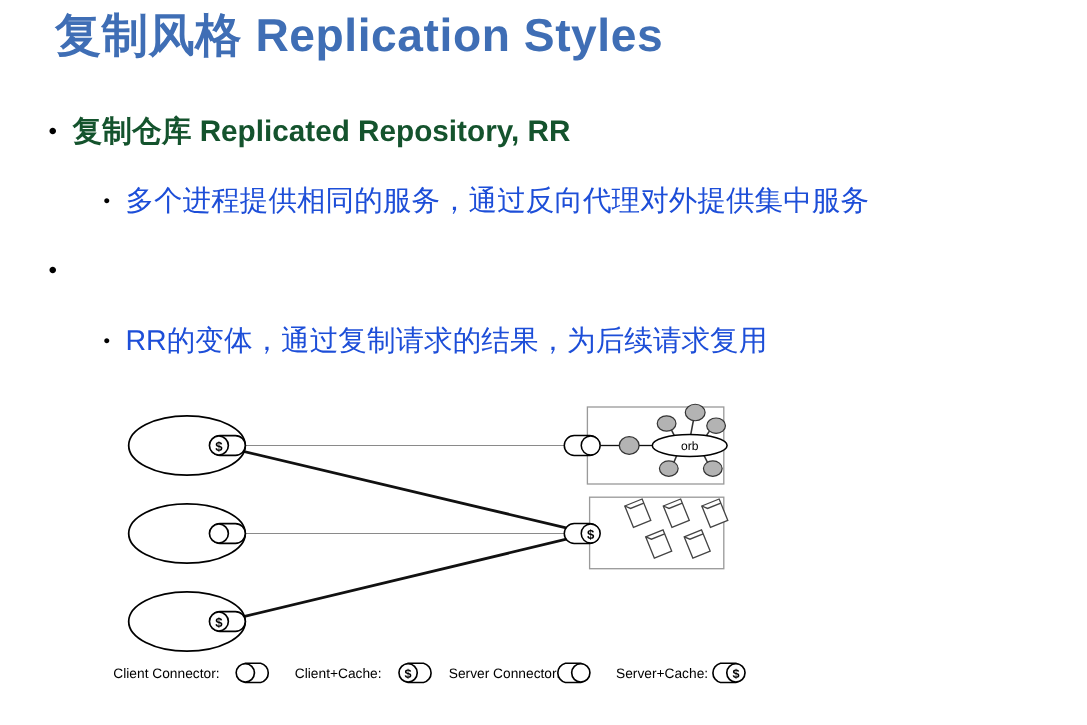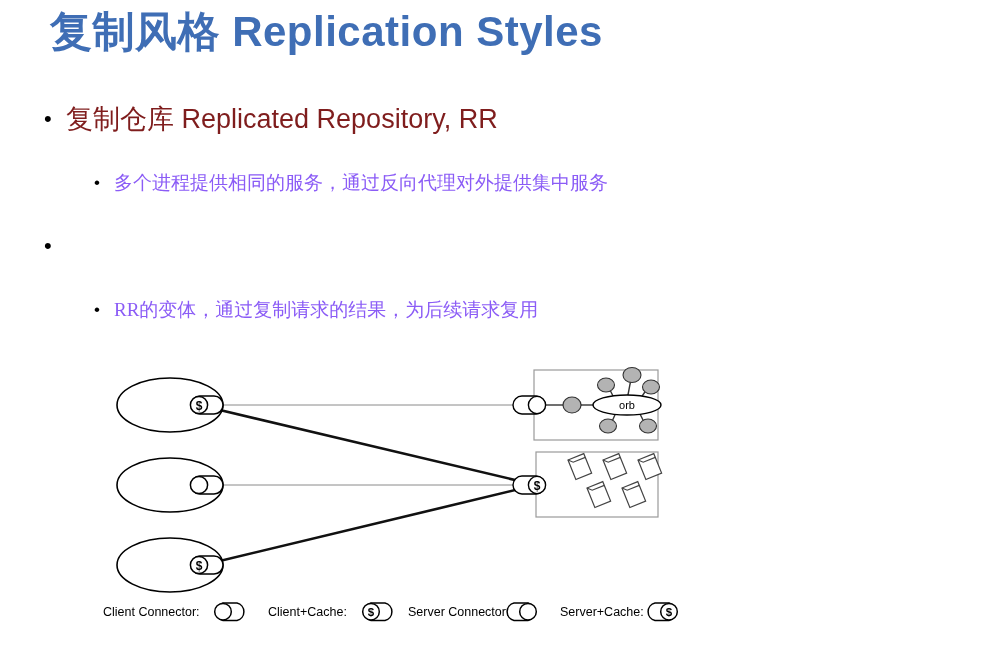--- a/index.html
+++ b/index.html
@@ -49,42 +49,42 @@
     width: 22px;
     flex: 0 0 22px;
     font-size: 22px;
     line-height: 38px;
     color: #000;
     text-align: left;
   }
   .bullet-l1 .txt {
     font-size: 27px;
     line-height: 38px;
-    color: #7f1d1d;
+    color: #14532d;
     white-space: nowrap;
+    font-weight: bold;
   }
   .bullet-l2 {
     display: flex;
     align-items: flex-start;
     margin: 0 0 14px 0;
     padding-left: 50px;
   }
   .bullet-l2 .dot {
     width: 20px;
     flex: 0 0 20px;
     font-size: 17px;
     line-height: 33px;
     color: #000;
   }
   .bullet-l2 .txt {
-    font-size: 19px;
+    font-size: 26px;
     line-height: 33px;
-    color: #8b5cf6;
+    color: #1d4ed8;
     white-space: nowrap;
-    font-family: Liberation Serif, serif;
   }
   .gap-sm { height: 14px; }
 
   
   .diagram {
     position: absolute;
     left: 100px;
     top: 360px;
     width: 620px;
     height: 280px;

